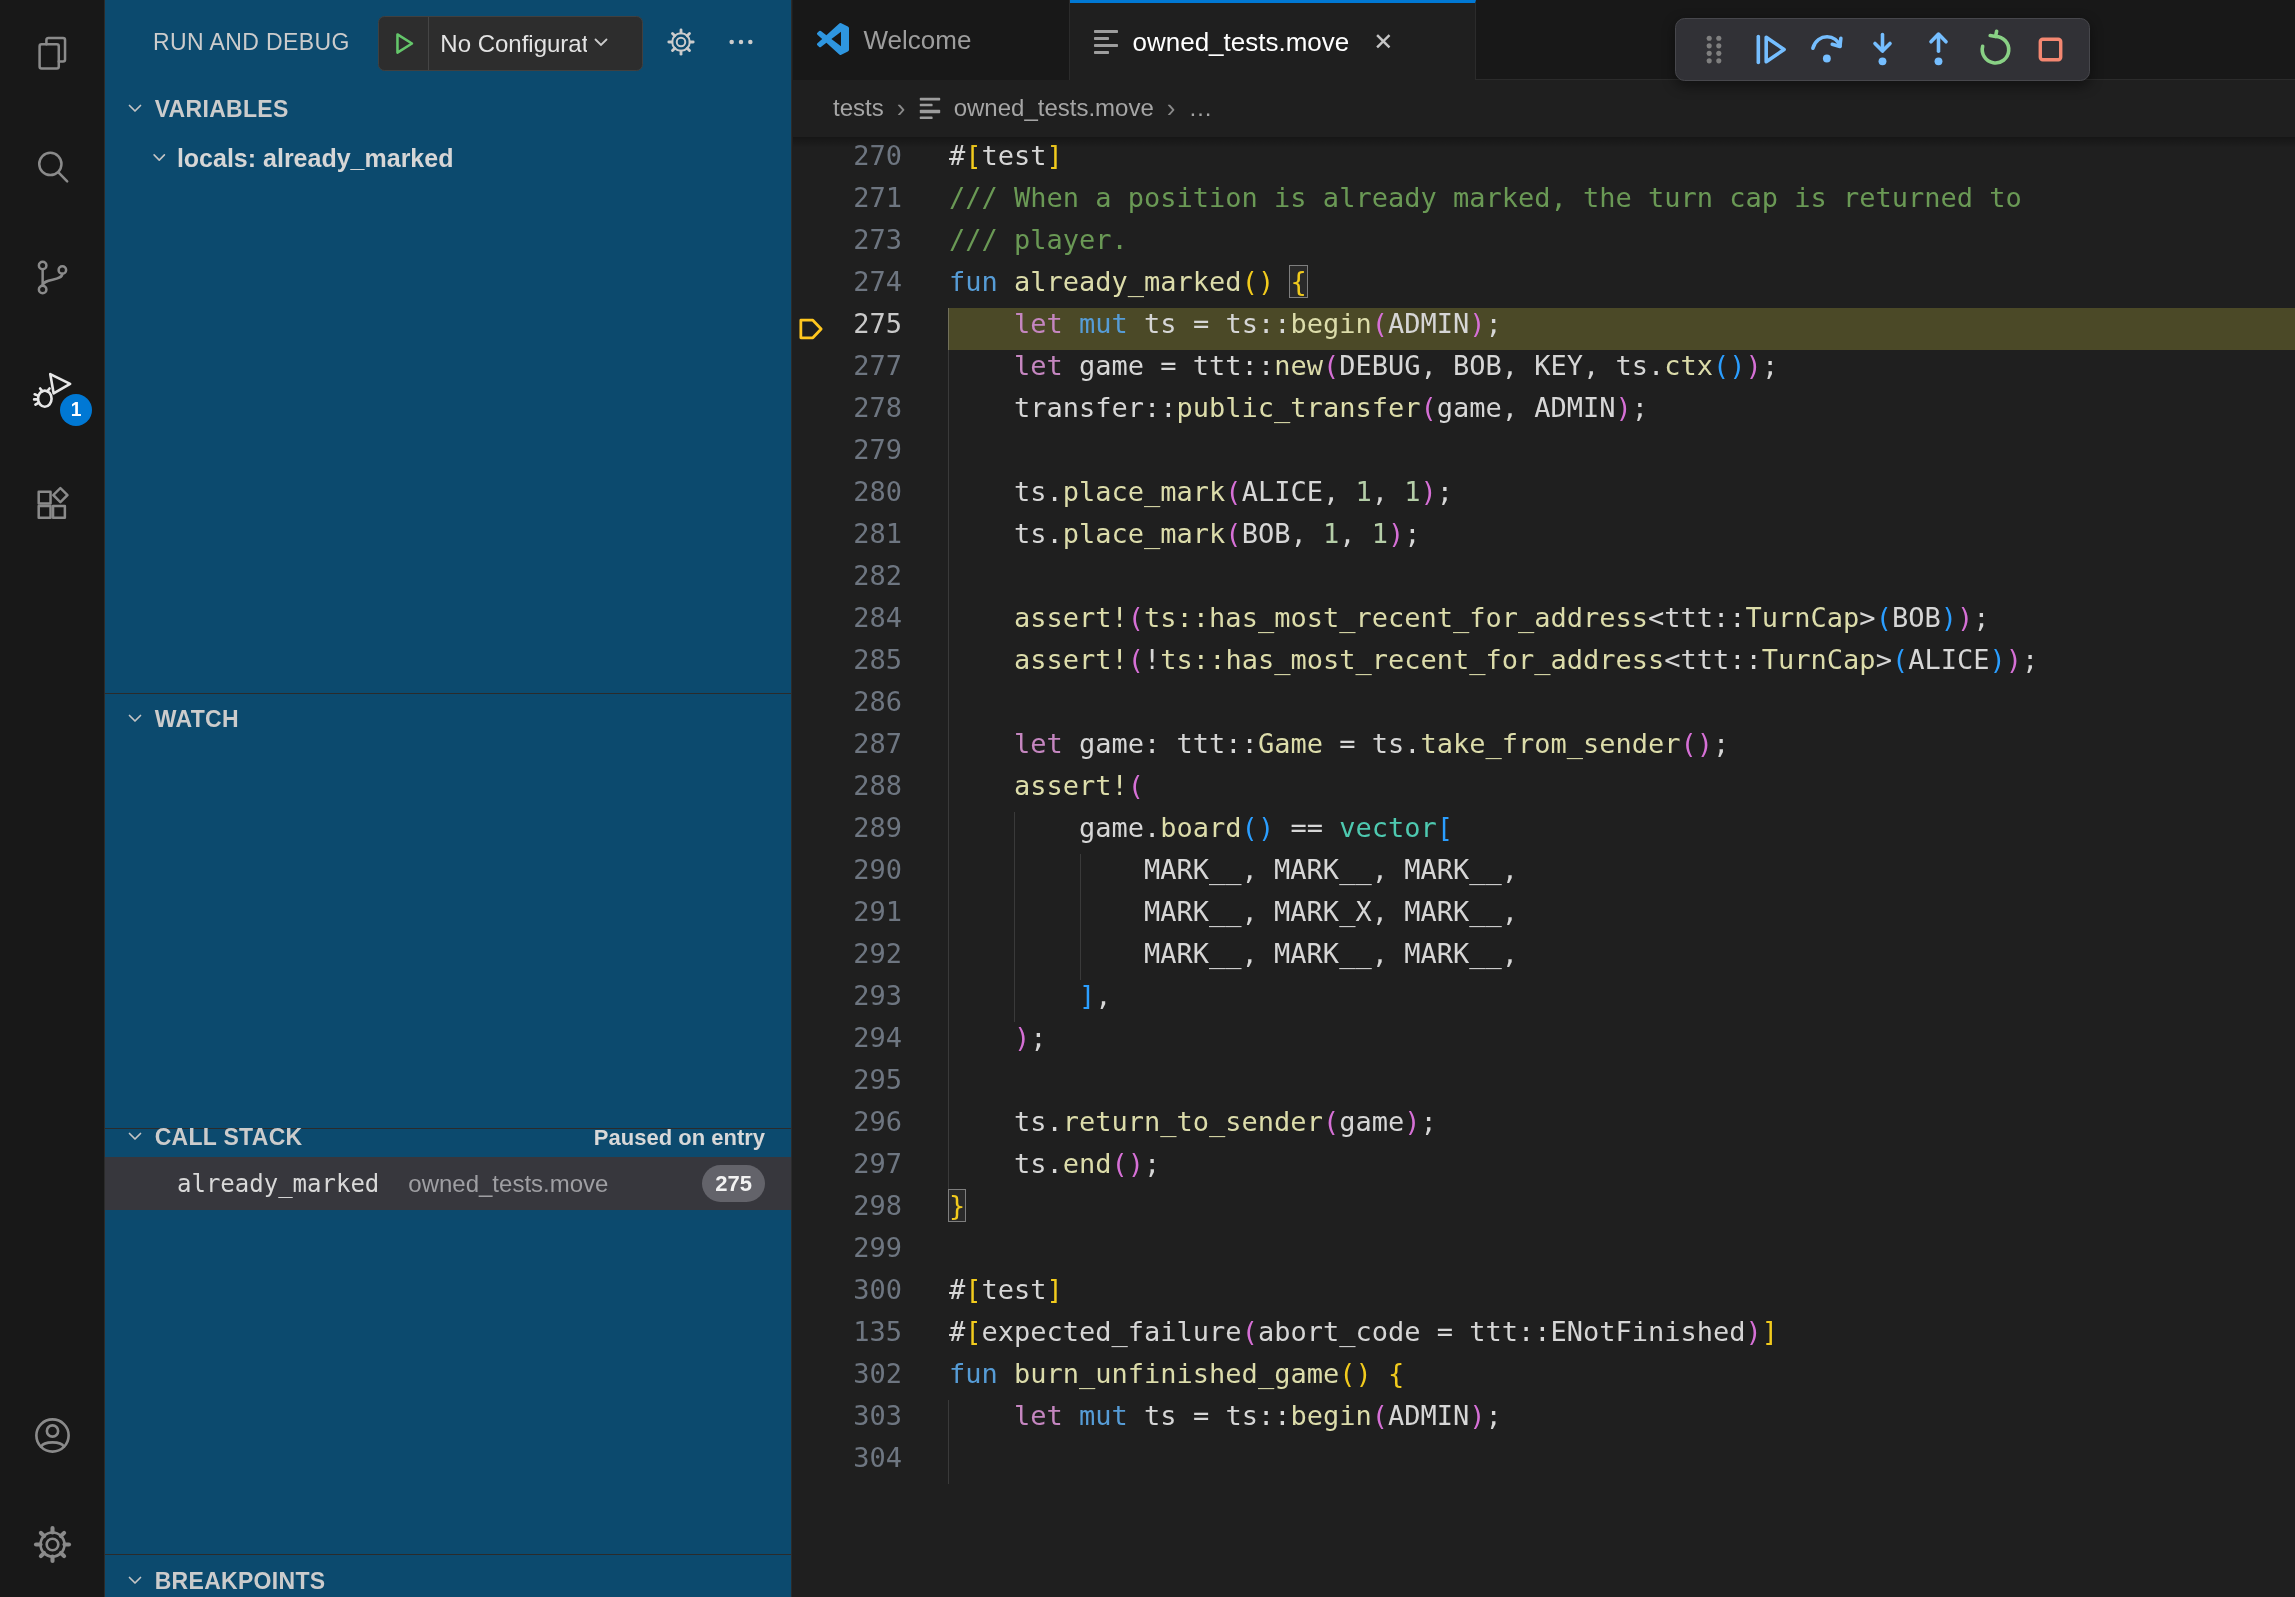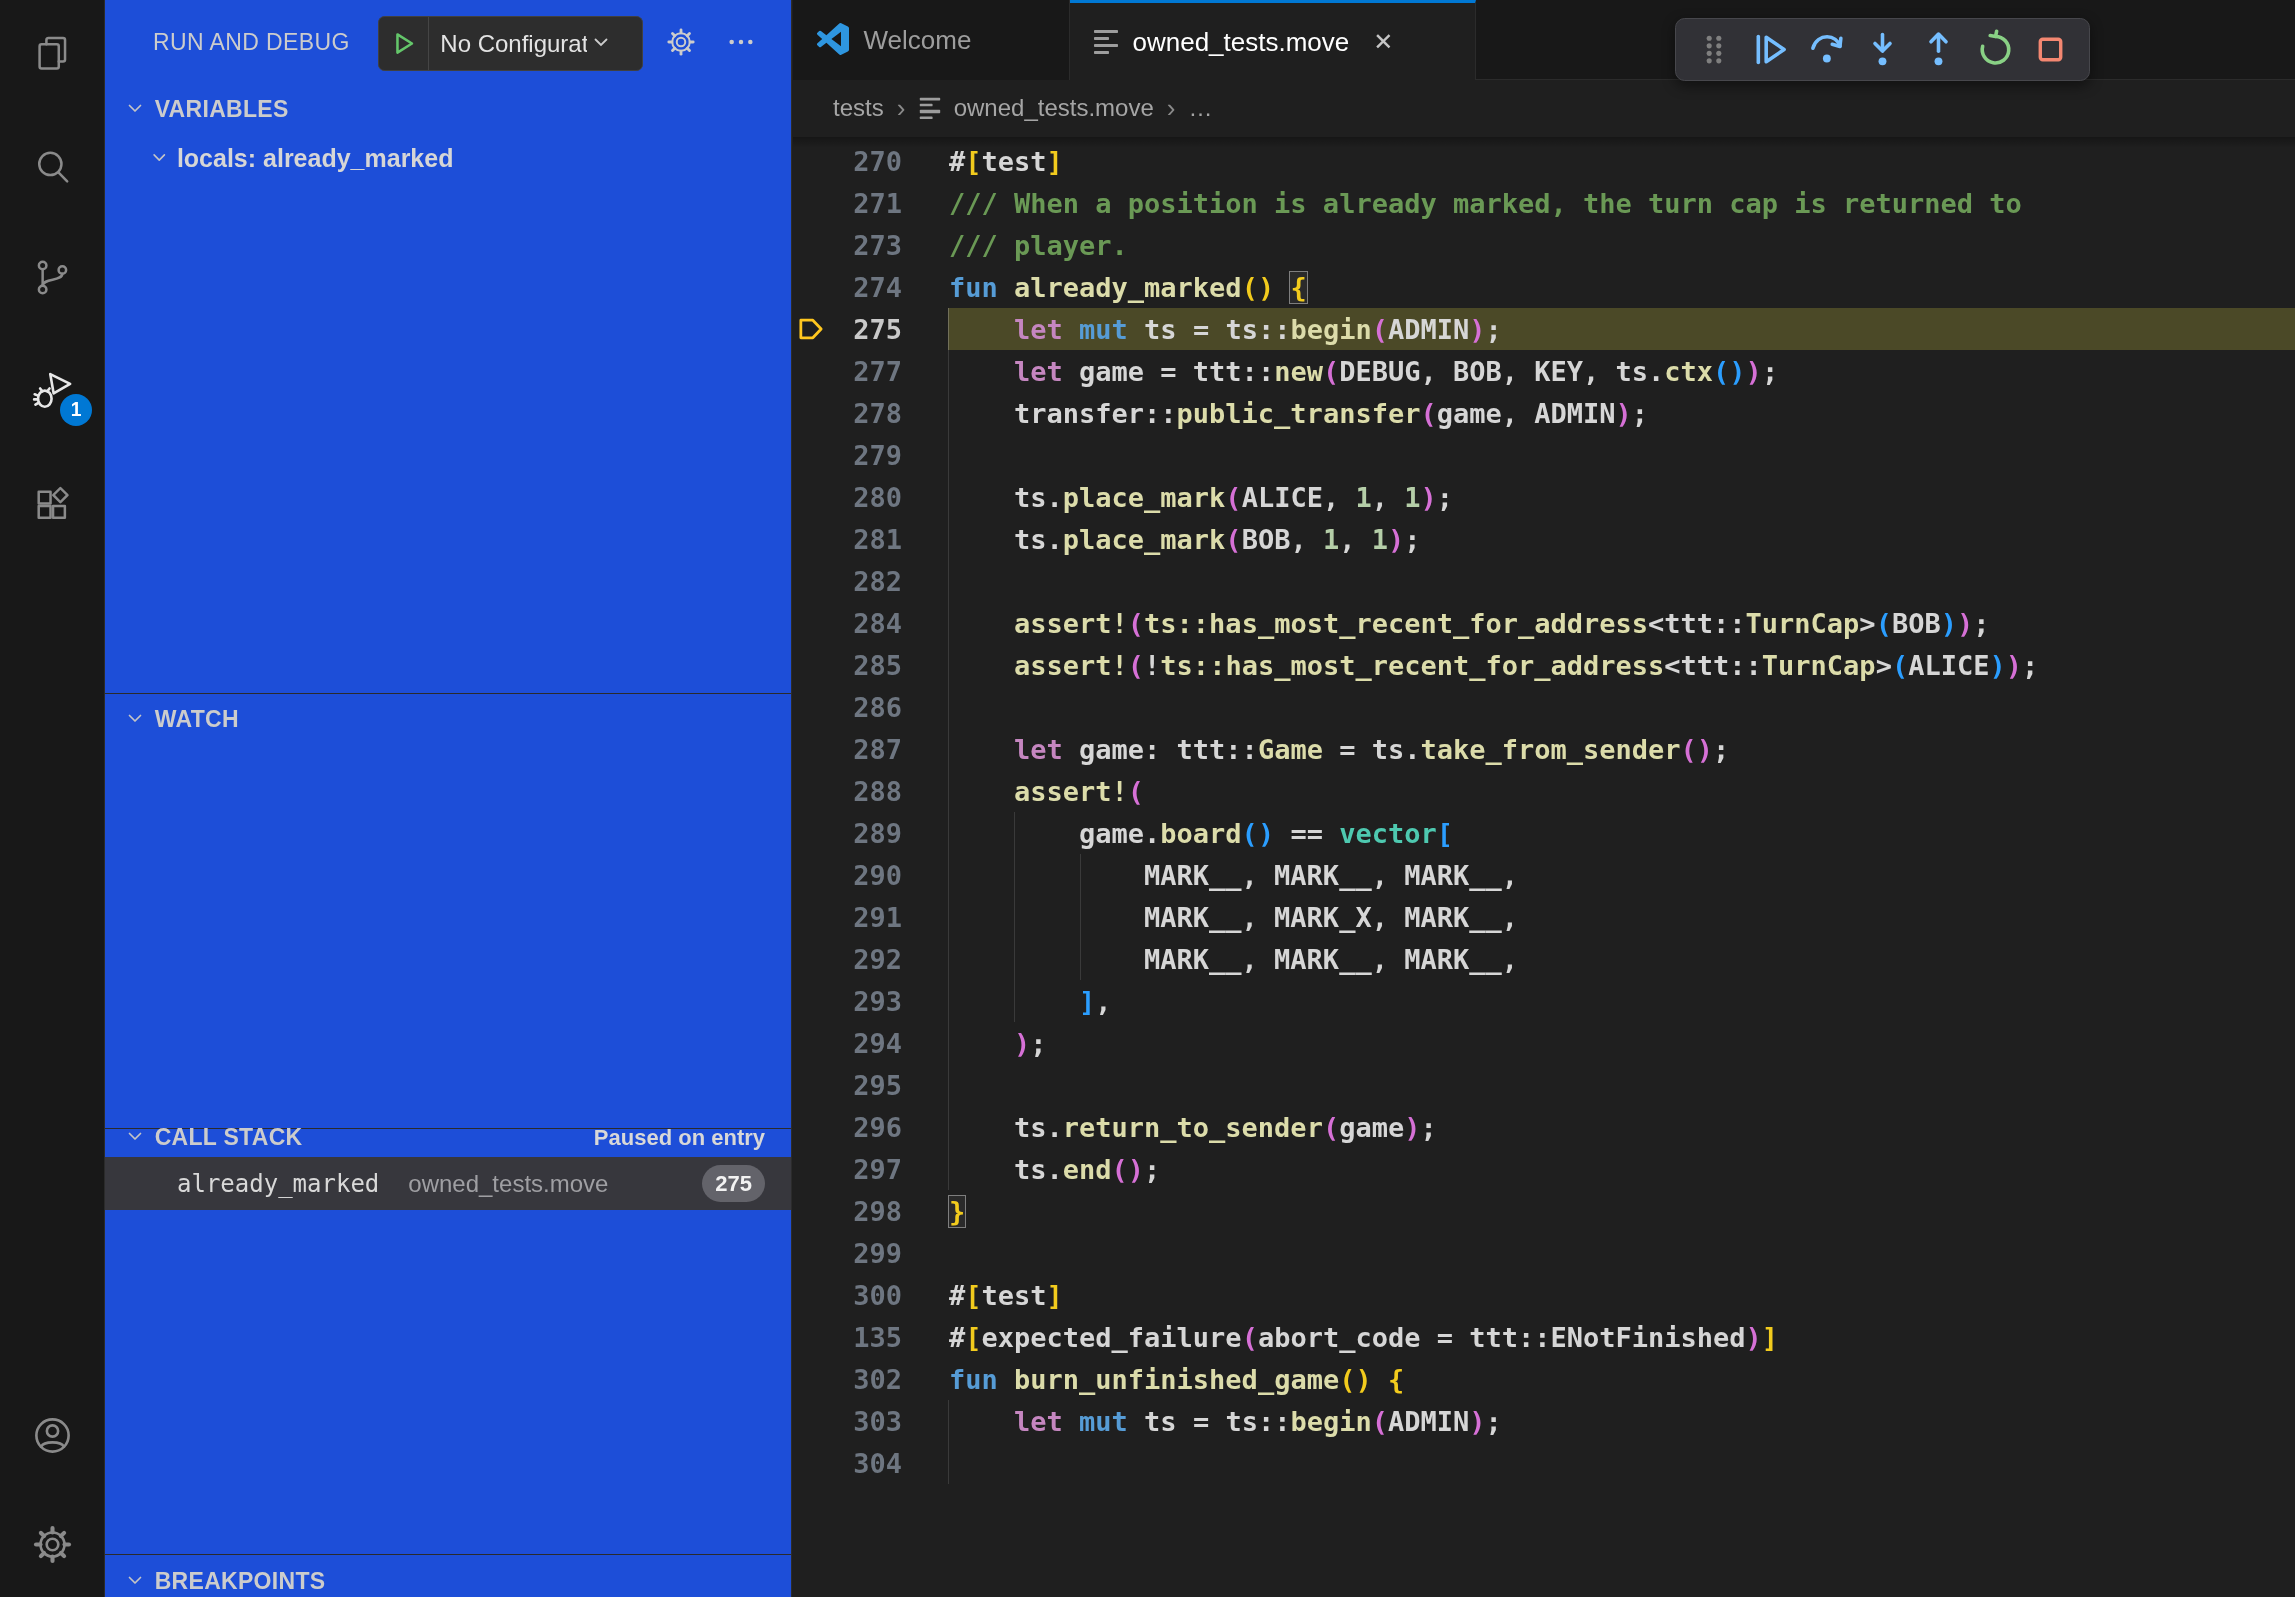--- a/index.html
+++ b/index.html
@@ -13,21 +13,21 @@
   .ab-item { position:absolute; left:0; width:105px; height:88px;
              display:flex; align-items:center; justify-content:center; cursor:pointer; }
   .ab-item svg { stroke:#8a8a8a; fill:none; stroke-width:1.4; stroke-linecap:round; stroke-linejoin:round; }
   .ab-item.active svg { stroke:#e7e7e7; }
   .ab-badge { position:absolute; right:13px; bottom:11.3px; width:32px; height:32px; border-radius:50%;
               background:#0078d4; color:#fff; font-size:19.3px; font-weight:700;
               display:flex; align-items:center; justify-content:center; }
 
   
   .sidebar { position:absolute; left:105px; top:0; width:687px; height:100%;
-             background:#1d4ed8; border-right:0.8px solid #2b2b2b; z-index:4; color:#cccccc; }
+             background:#0c4a6e; border-right:0.8px solid #2b2b2b; z-index:4; color:#cccccc; }
   .sb-toolbar { position:absolute; left:0; top:0; width:100%; height:84px; display:flex; align-items:center; }
   .sb-title { margin-left:48px; font-size:23px; font-weight:500; color:#cccccc; letter-spacing:0.4px; white-space:nowrap; }
   .cfg { position:absolute; left:273px; top:16px; width:265px; height:55px; background:#2d2d2d;
          border:0.8px solid #404040; border-radius:6.4px; display:flex; align-items:center; cursor:pointer; }
   .cfg-play { width:50px; height:100%; display:flex; align-items:center; justify-content:center;
               border-right:0.8px solid #454545; }
   .cfg-label { width:158px; padding-left:11.3px; font-size:24px; color:#e3e3e3; overflow:hidden; white-space:nowrap; }
   .cfg-chevron { margin-left:1.6px; }
   .sb-iconbtn { position:absolute; top:17.7px; width:51px; height:51px; display:flex; align-items:center; justify-content:center; cursor:pointer; }
   .sb-iconbtn svg { stroke:#cccccc; fill:none; stroke-width:1.4; stroke-linecap:round; stroke-linejoin:round; }
@@ -77,21 +77,21 @@
 
   
   .dbg-toolbar { position:absolute; left:882px; top:17.7px; width:415px; height:63px; background:#313136;
                  border:0.8px solid #47474c; border-radius:9.7px; box-shadow:0 4.8px 13px rgba(0,0,0,.45);
                  display:flex; align-items:center; justify-content:space-between; padding:0 13px; z-index:10; }
   .dbg-btn { width:50px; height:50px; display:flex; align-items:center; justify-content:center; cursor:pointer; border-radius:6.4px; }
   .dbg-btn svg { stroke-linecap:round; stroke-linejoin:round; fill:none; }
 
   
   .code-lines { position:absolute; left:0; top:140px; right:0; }
-  .line { position:relative; height:42px; display:flex; align-items:center; width:100%;font-weight:bold; }
+  .line { position:relative; height:42px; display:flex; width:100%; }
   .line.current { background:linear-gradient(to right, transparent 155px, #4b4927 155px); }
   .ln { width:109px; text-align:right; font-family:"DejaVu Sans Mono", monospace; font-size:27px;
         color:#6e7681; flex:none; cursor:pointer; }
   .line.current .ln { color:#c9c9c9; }
   .txt { font-family:"DejaVu Sans Mono", monospace; font-size:27px; white-space:pre; padding-left:47px; cursor:text; }
   .guide { position:absolute; top:0; bottom:0; width:0.8px; background:#3a3a3a; }
   .line.current .guide { background:#72705a; }
   .mark { position:absolute; left:4.8px; top:8.8px; }
 
   .s-fg{color:#d6d6d6;} .s-kw{color:#c586c0;} .s-blue{color:#569cd6;} .s-fn{color:#dcdcaa;}

